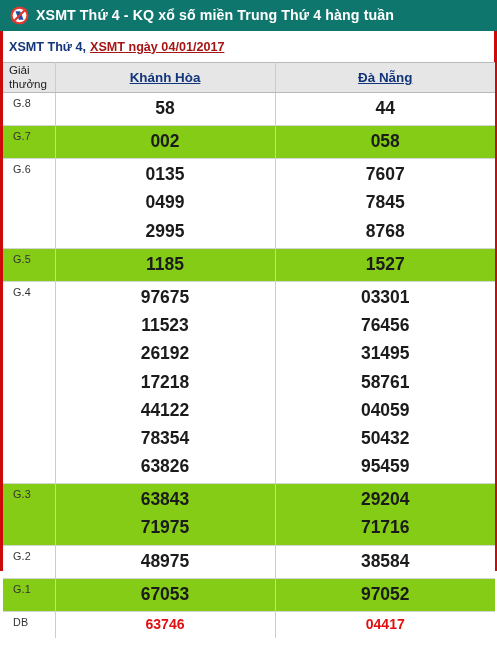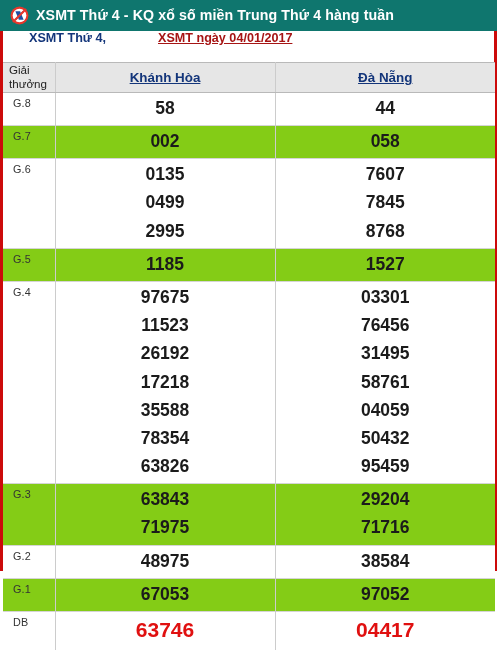--- a/index.html
+++ b/index.html
@@ -45,23 +45,23 @@
     white-space: nowrap;
     line-height: 1;
   }
   
   .subbar {
     border-left: 3px solid #cc0a0a;
     border-right: 3px solid #cc0a0a;
     box-sizing: border-box;
     height: 31px;
     display: flex;
-    padding-left: 26px;
+    align-items: center;
+    padding-left: 6px;
     background: #fff;
-    gap: 48px;
   }
   .sub-static {
     font-size: 12.6px;
     font-weight: bold;
     color: #13357a;
     white-space: nowrap;
   }
   .sub-link {
     font-size: 12.6px;
     font-weight: bold;
@@ -138,21 +138,21 @@
     font-weight: bold;
     color: #1b1b1b;
     padding: 1px 0 3px 0;
   }
   .nums div {
     line-height: 1.61;
     white-space: nowrap;
   }
   .nums.special {
     color: #e01010;
-    font-size: 21px;
+    font-size: 14px;
   }
 </style>
 </head>
 <body>
 
 <div class="widget">
 
   <div class="titlebar">
     <svg class="title-icon" viewBox="0 0 32 32">
       <circle cx="16" cy="16" r="15" fill="#e8372c"></circle>
@@ -258,21 +258,21 @@
           <tr class="plain sep">
             <td>
               <div class="prize-label">G.4</div>
             </td>
             <td>
               <div class="nums">
                 <div>97675</div>
                 <div>11523</div>
                 <div>26192</div>
                 <div>17218</div>
-                <div>35588</div>
+                <div>44122</div>
                 <div>78354</div>
                 <div>63826</div>
               </div>
             </td>
             <td>
               <div class="nums">
                 <div>03301</div>
                 <div>76456</div>
                 <div>31495</div>
                 <div>58761</div>

